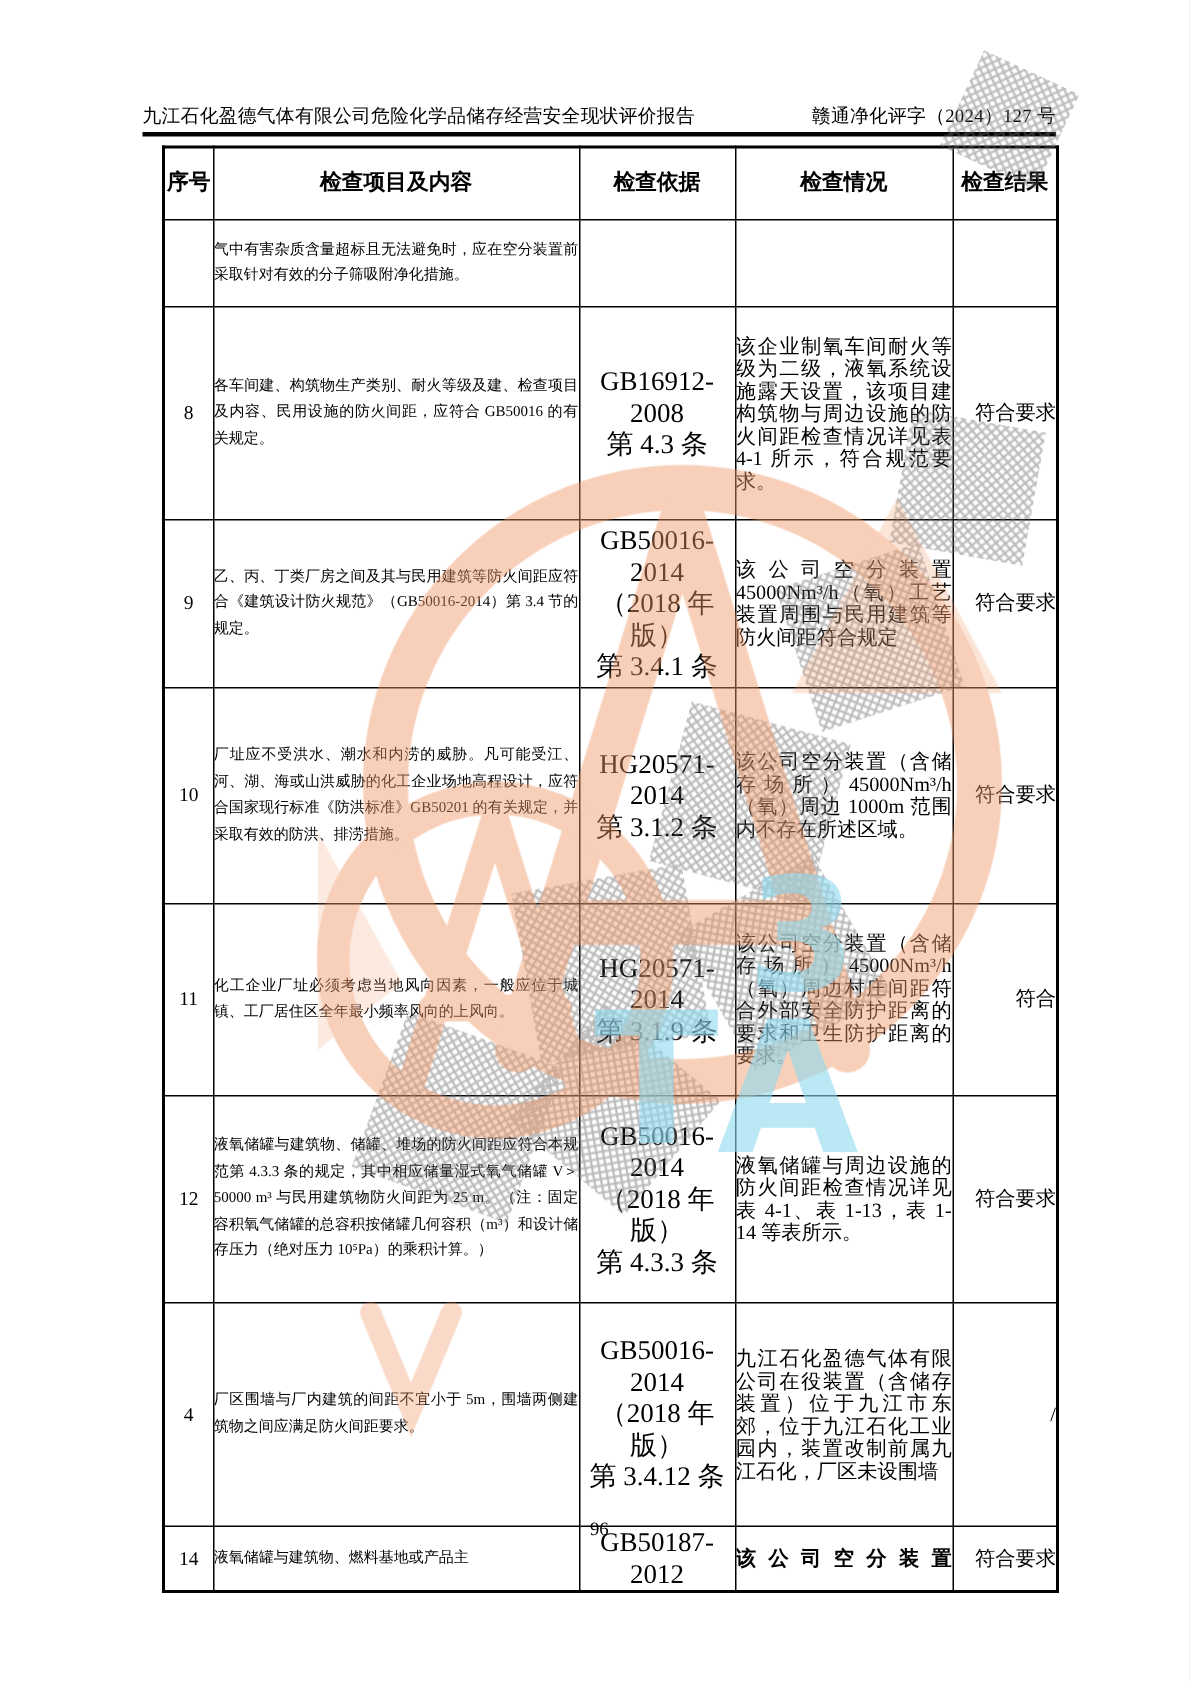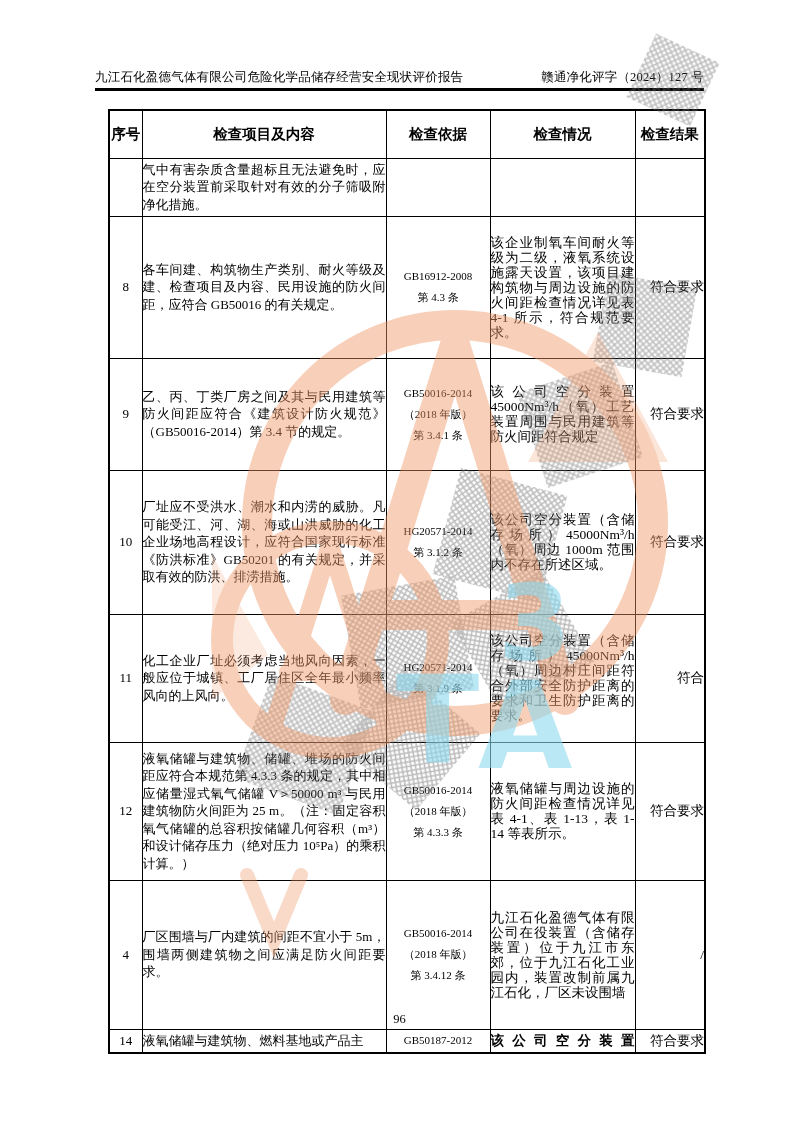--- a/index.html
+++ b/index.html
@@ -15,37 +15,37 @@
   
   .doc-header{
     position:absolute;left:95px;top:58px;width:609px;height:28px;
     display:flex;justify-content:space-between;align-items:flex-end;
     font-size:12.5px;letter-spacing:0.2px;
   }
   .header-rule{
     position:absolute;left:95px;top:88px;width:609px;height:3px;background:#000;
   }
   
-  .tbl-wrap{position:absolute;left:108px;top:109px;z-index:1;}
+  .tbl-wrap{position:absolute;left:108px;top:97px;z-index:1;}
   table.checklist{
     border-collapse:collapse;table-layout:fixed;width:596px;
     border:2px solid #000;
   }
   table.checklist td,table.checklist th{
     border:1.5px solid #000;
     padding:0;overflow:hidden;vertical-align:middle;
   }
   th.hdr{font-size:14.5px;font-weight:bold;text-align:center;line-height:18px;}
   td.seq{font-size:13px;text-align:center;}
   td.item{
-    font-size:13px;line-height:17.5px;text-align:justify;
+    font-size:10px;line-height:17.5px;text-align:justify;
     padding:2px 5px;
   }
   td.basis{
-    font-size:11px;line-height:21px;text-align:center;
+    font-size:18px;line-height:21px;text-align:center;
     white-space:pre-line;padding:0 2px;
   }
   td.situation{
     font-size:13.5px;line-height:15px;text-align:justify;
     padding:2px 5px;
     margin-top:44px;
   }
   td.result{font-size:13.5px;text-align:right;}
   .spread{text-align-last:justify;font-weight:bold;}
   

